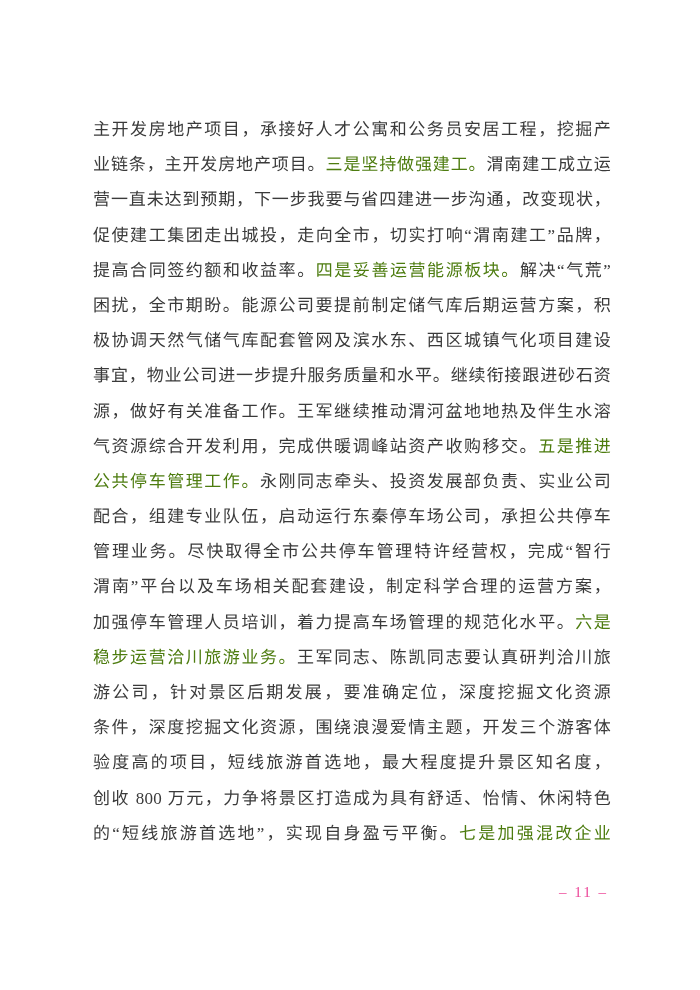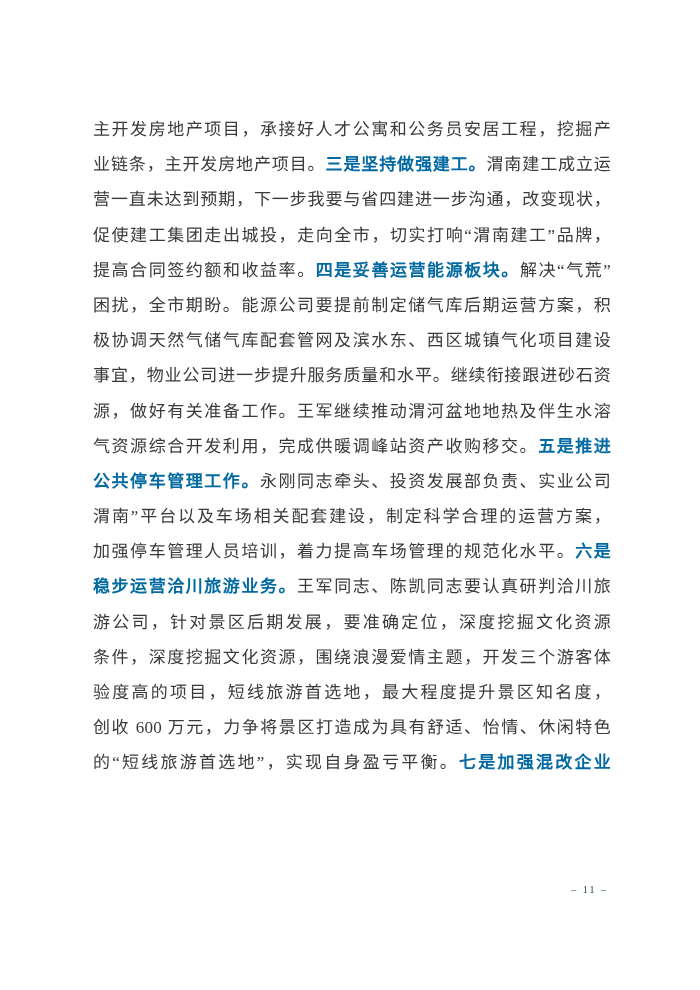--- a/index.html
+++ b/index.html
@@ -29,52 +29,54 @@
     text-align: justify;
     text-align-last: justify;
     text-justify: inter-character;
     white-space: nowrap;
     letter-spacing: 0.2px;
   }
   .seg {
     font-weight: 400;
   }
   .seg.bold {
-    font-weight: 700;
-    color: #0369a1;
+    font-weight: 400;
+    color: #4d7c0f;
   }
   .page-number {
     position: absolute;
     top: 884px;
     right: 92px;
-    font-size: 10px;
+    font-size: 15px;
     letter-spacing: 2px;
-    color: #14532d;
+    color: #ec4899;
     font-family: "Liberation Serif", "DejaVu Serif", serif;
   }
 </style>
 </head>
 <body>
 
 <div class="page">
   <div class="text-block">
       <div class="line"><span class="seg">主开发房地产项目，承接好人才公寓和公务员安居工程，挖掘产</span></div>
       <div class="line"><span class="seg">业链条，主开发房地产项目。</span><span class="seg bold">三是坚持做强建工。</span><span class="seg">渭南建工成立运</span></div>
       <div class="line"><span class="seg">营一直未达到预期，下一步我要与省四建进一步沟通，改变现状，</span></div>
       <div class="line"><span class="seg">促使建工集团走出城投，走向全市，切实打响“渭南建工”品牌，</span></div>
       <div class="line"><span class="seg">提高合同签约额和收益率。</span><span class="seg bold">四是妥善运营能源板块。</span><span class="seg">解决“气荒”</span></div>
       <div class="line"><span class="seg">困扰，全市期盼。能源公司要提前制定储气库后期运营方案，积</span></div>
       <div class="line"><span class="seg">极协调天然气储气库配套管网及滨水东、西区城镇气化项目建设</span></div>
       <div class="line"><span class="seg">事宜，物业公司进一步提升服务质量和水平。继续衔接跟进砂石资</span></div>
       <div class="line"><span class="seg">源，做好有关准备工作。王军继续推动渭河盆地地热及伴生水溶</span></div>
       <div class="line"><span class="seg">气资源综合开发利用，完成供暖调峰站资产收购移交。</span><span class="seg bold">五是推进</span></div>
       <div class="line"><span class="seg bold">公共停车管理工作。</span><span class="seg">永刚同志牵头、投资发展部负责、实业公司</span></div>
+      <div class="line"><span class="seg">配合，组建专业队伍，启动运行东秦停车场公司，承担公共停车</span></div>
+      <div class="line"><span class="seg">管理业务。尽快取得全市公共停车管理特许经营权，完成“智行</span></div>
       <div class="line"><span class="seg">渭南”平台以及车场相关配套建设，制定科学合理的运营方案，</span></div>
       <div class="line"><span class="seg">加强停车管理人员培训，着力提高车场管理的规范化水平。</span><span class="seg bold">六是</span></div>
       <div class="line"><span class="seg bold">稳步运营洽川旅游业务。</span><span class="seg">王军同志、陈凯同志要认真研判洽川旅</span></div>
       <div class="line"><span class="seg">游公司，针对景区后期发展，要准确定位，深度挖掘文化资源</span></div>
       <div class="line"><span class="seg">条件，深度挖掘文化资源，围绕浪漫爱情主题，开发三个游客体</span></div>
       <div class="line"><span class="seg">验度高的项目，短线旅游首选地，最大程度提升景区知名度，</span></div>
-      <div class="line"><span class="seg">创收 600 万元，力争将景区打造成为具有舒适、怡情、休闲特色</span></div>
+      <div class="line"><span class="seg">创收 800 万元，力争将景区打造成为具有舒适、怡情、休闲特色</span></div>
       <div class="line"><span class="seg">的“短线旅游首选地”，实现自身盈亏平衡。</span><span class="seg bold">七是加强混改企业</span></div>
     </div>
   <div class="page-number">– 11 –</div>
 </div>
 
 </body></html>

